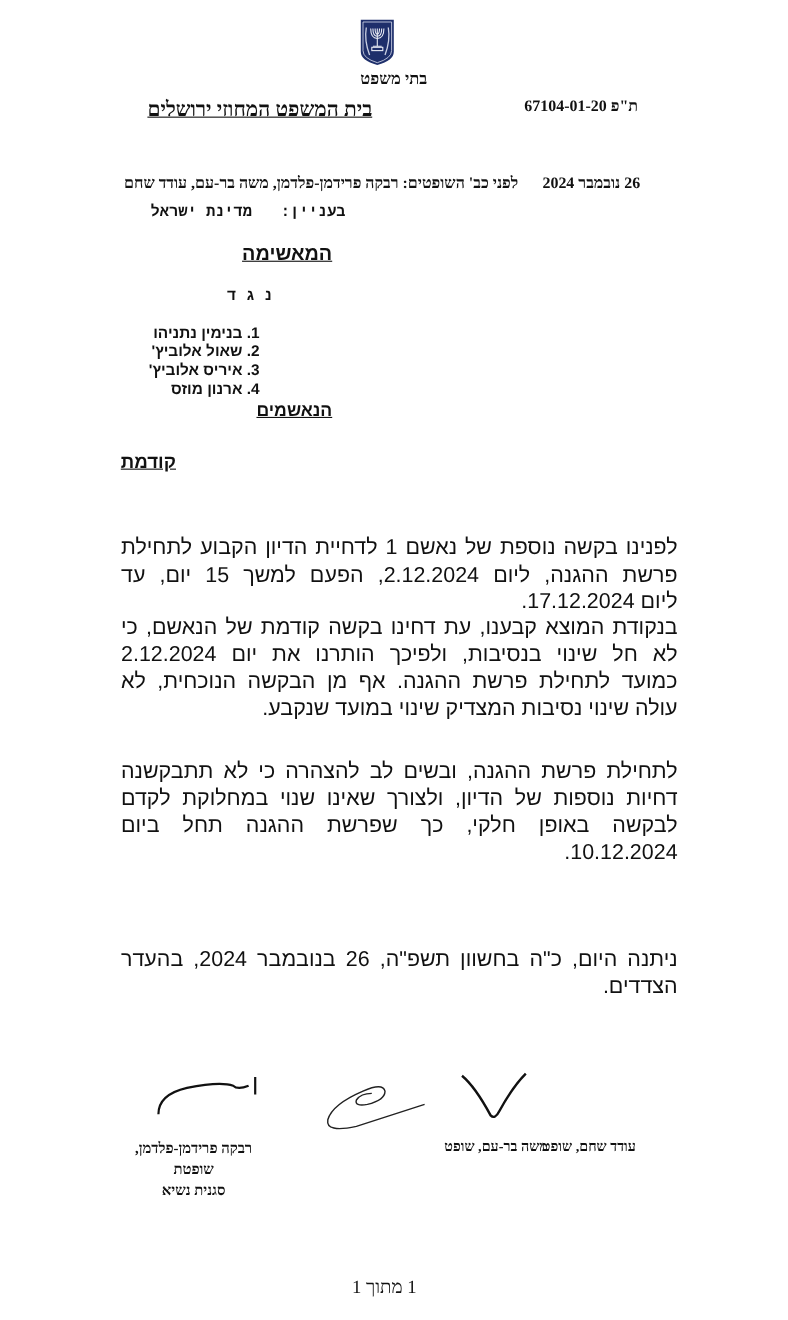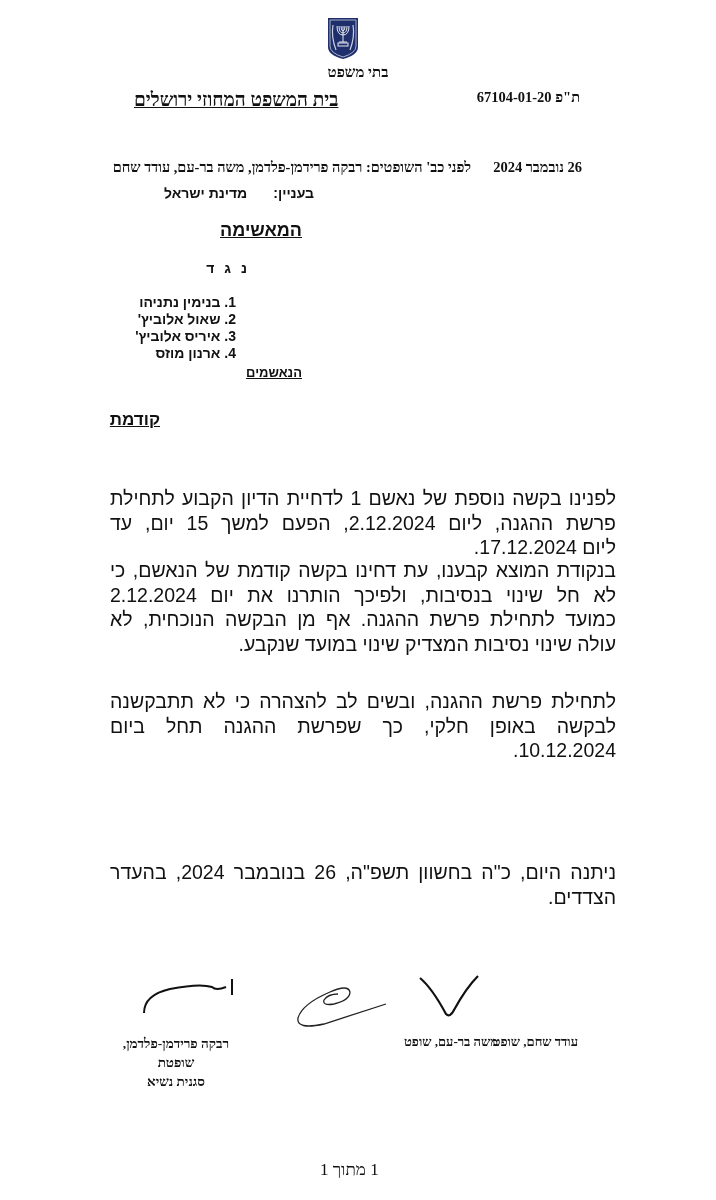--- a/index.html
+++ b/index.html
@@ -12,28 +12,28 @@
 
   #emblem { position:absolute; left:327px; top:17px; width:32px; height:43px; }
   #court-system { left:300px; top:64px; width:116px; text-align:center; font-size:15px; }
 
   #case-number { right:136px; top:89px; font-size:14.5px; }
   #court-name { left:134px; top:89px; font-size:19px;font-family:Liberation Serif, serif; }
 
   #date-line { right:134px; top:159px; font-size:14.5px; }
   #date-line .gap { display:inline-block; width:22px; }
 
-  #matter { right:402px; top:185px; font-size:14px; }
+  #matter { right:402px; top:185px; font-size:14px;font-family:Liberation Mono, monospace; }
   #matter .gap { display:inline-block; width:26px; }
   #prosecution { right:414px; top:220px; font-size:18px; }
   #versus { right:466px; top:260px; font-size:14px; letter-spacing:3px; }
 
   #defendants { position:absolute; right:480px; top:294px; direction:rtl; font-size:14px; line-height:17px; }
   #defendants .row { white-space:nowrap; }
-  #defendants-label { right:414px; top:365px; font-size:13px; }
+  #defendants-label { right:414px; top:365px; font-size:16px; }
 
   #decision-title { right:556px; top:410px; font-size:17px; }
 
   .para { position:absolute; right:100px; width:506px; direction:rtl; text-align:justify; text-align-last:right;
           font-size:19.5px; line-height:24.5px;margin-left:18px; }
   #p1 { top:486px; }
   #p2 { top:558px; }
   #p3 { top:689px; }
   #p4 { top:860px; }
   .line { display:block; text-align:justify; text-align-last:justify; white-space:nowrap; }
@@ -95,20 +95,21 @@
   <span class="line last">ליום 17.12.2024.</span>
 </div>
 <div id="p2" class="para sans">
   <span class="line">בנקודת המוצא קבענו, עת דחינו בקשה קודמת של הנאשם, כי</span>
   <span class="line">לא חל שינוי בנסיבות, ולפיכך הותרנו את יום 2.12.2024</span>
   <span class="line">כמועד לתחילת פרשת ההגנה. אף מן הבקשה הנוכחית, לא</span>
   <span class="line last">עולה שינוי נסיבות המצדיק שינוי במועד שנקבע.</span>
 </div>
 <div id="p3" class="para sans">
   <span class="line">לתחילת פרשת ההגנה, ובשים לב להצהרה כי לא תתבקשנה</span>
+  <span class="line">דחיות נוספות של הדיון, ולצורך שאינו שנוי במחלוקת לקדם</span>
   <span class="line">לבקשה באופן חלקי, כך שפרשת ההגנה תחל ביום</span>
   <span class="line last">10.12.2024.</span>
 </div>
 <div id="p4" class="para sans">
   <span class="line">ניתנה היום, כ"ה בחשוון תשפ"ה, 26 בנובמבר 2024, בהעדר</span>
   <span class="line last">הצדדים.</span>
 </div>
 
 <div class="sig" style="left:140px; top:975px;">
   <svg width="100" height="40" viewBox="0 0 100 40">

